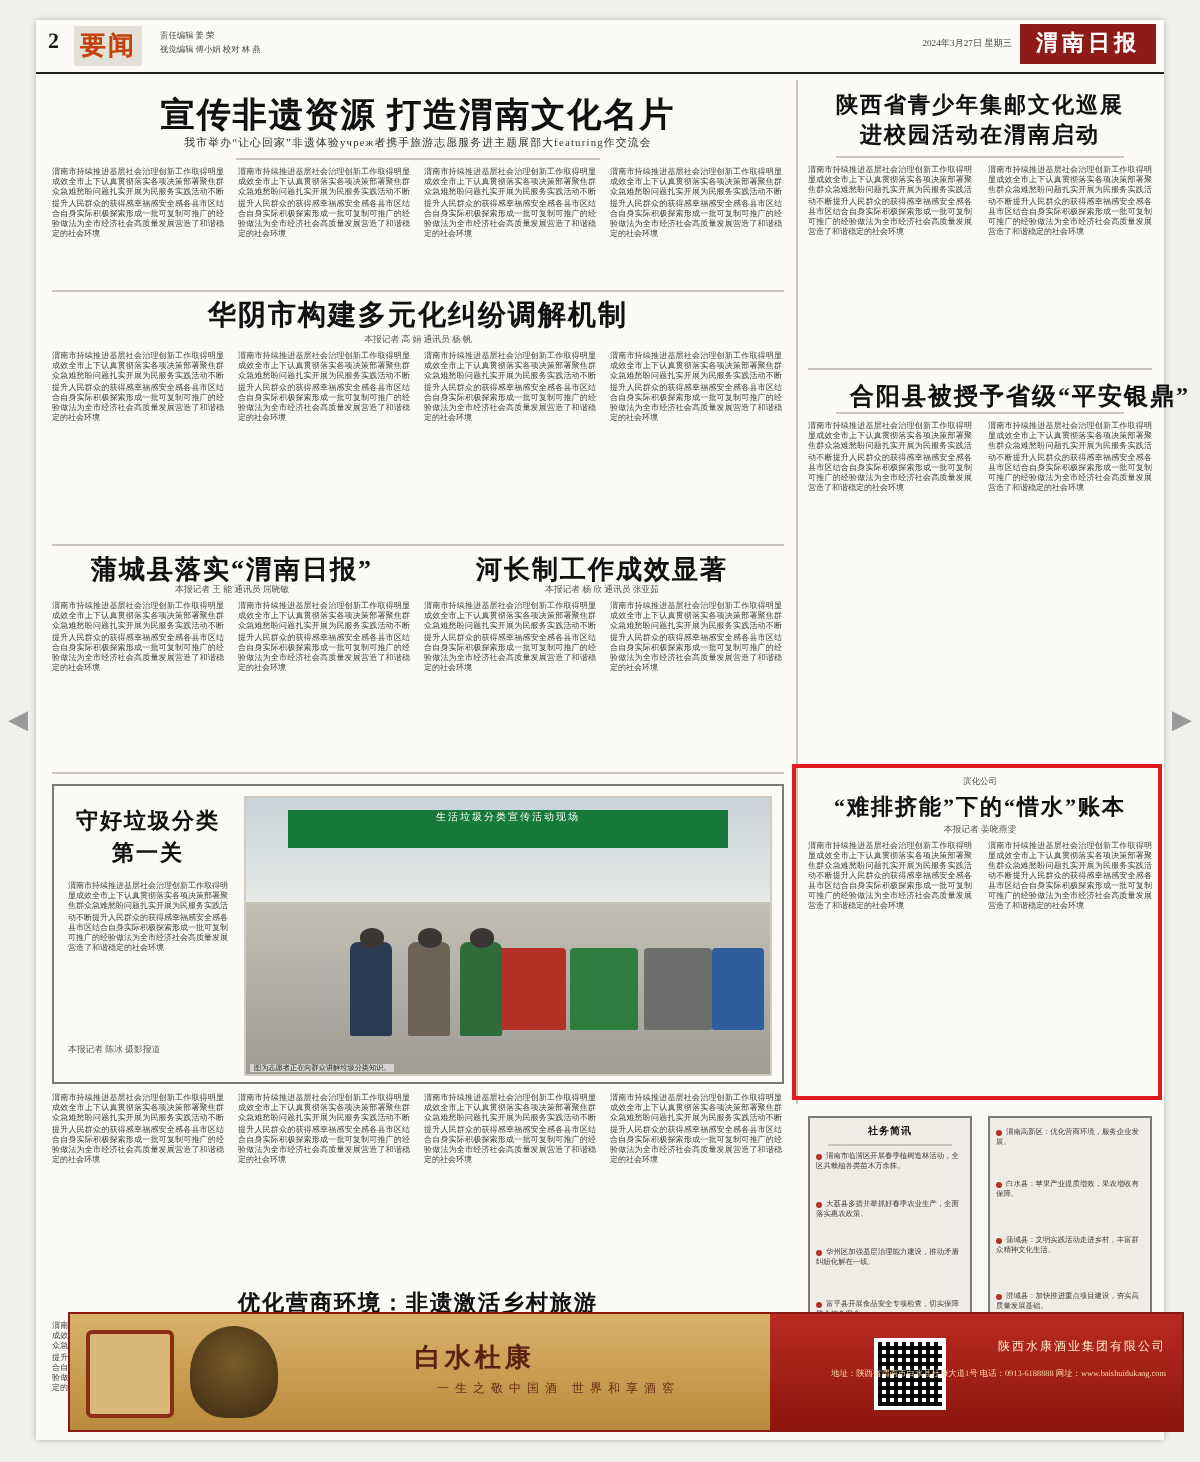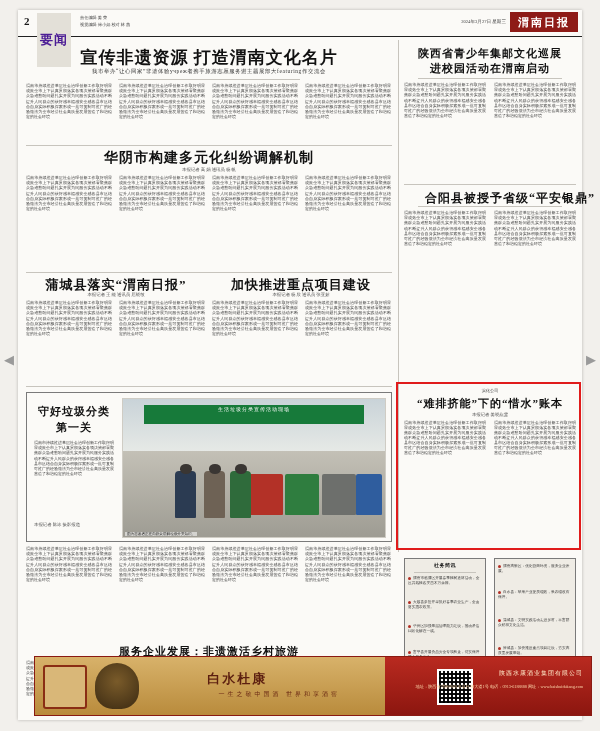--- a/index.html
+++ b/index.html
@@ -41,23 +41,23 @@
     font-size: 11px;
     font-weight: bold;
     color: #1a1a1a;
   }
   .section-name {
     position: absolute;
     left: 19px; top: 3px;
     font-size: 13px;
     font-weight: bold;
     letter-spacing: 1px;
-    color: #4c1d95;
+    color: #c2410c;
     background: #e3e0d8;
-    padding: 18px 3px;
+    padding: 1px 3px;
   }
   .masthead-meta {
     position: absolute;
     left: 62px; top: 4px;
     font-size: 4.2px;
     line-height: 7px;
     color: #444;
     width: 120px;
   }
   .masthead-date {
@@ -336,21 +336,21 @@
     <div class="byline" style="position:absolute; left:8px; top:157px; width:366px;">本报记者 高 娟 通讯员 杨 帆</div>
 
     <div class="body-col" style="position:absolute; left:8px; top:165px; width:86px; height:93px;">渭南市持续推进基层社会治理创新工作取得明显成效全市上下认真贯彻落实各项决策部署聚焦群众急难愁盼问题扎实开展为民服务实践活动不断提升人民群众的获得感幸福感安全感各县市区结合自身实际积极探索形成一批可复制可推广的经验做法为全市经济社会高质量发展营造了和谐稳定的社会环境</div>
     <div class="body-col" style="position:absolute; left:101px; top:165px; width:86px; height:93px;">渭南市持续推进基层社会治理创新工作取得明显成效全市上下认真贯彻落实各项决策部署聚焦群众急难愁盼问题扎实开展为民服务实践活动不断提升人民群众的获得感幸福感安全感各县市区结合自身实际积极探索形成一批可复制可推广的经验做法为全市经济社会高质量发展营造了和谐稳定的社会环境</div>
     <div class="body-col" style="position:absolute; left:194px; top:165px; width:86px; height:93px;">渭南市持续推进基层社会治理创新工作取得明显成效全市上下认真贯彻落实各项决策部署聚焦群众急难愁盼问题扎实开展为民服务实践活动不断提升人民群众的获得感幸福感安全感各县市区结合自身实际积极探索形成一批可复制可推广的经验做法为全市经济社会高质量发展营造了和谐稳定的社会环境</div>
     <div class="body-col" style="position:absolute; left:287px; top:165px; width:86px; height:93px;">渭南市持续推进基层社会治理创新工作取得明显成效全市上下认真贯彻落实各项决策部署聚焦群众急难愁盼问题扎实开展为民服务实践活动不断提升人民群众的获得感幸福感安全感各县市区结合自身实际积极探索形成一批可复制可推广的经验做法为全市经济社会高质量发展营造了和谐稳定的社会环境</div>
 
     <div class="hline" style="left:8px; top:262px; width:366px;"></div>
 
     <div class="hl" style="position:absolute; left:8px; top:266px; width:180px; font-size:13px;">蒲城县落实“渭南日报”</div>
-    <div class="hl" style="position:absolute; left:193px; top:266px; width:180px; font-size:13px;">加快推进重点项目建设</div>
+    <div class="hl" style="position:absolute; left:193px; top:266px; width:180px; font-size:13px;">河长制工作成效显著</div>
     <div class="byline" style="position:absolute; left:8px; top:282px; width:180px;">本报记者 王 能 通讯员 屈晓敏</div>
     <div class="byline" style="position:absolute; left:193px; top:282px; width:180px;">本报记者 杨 欣 通讯员 张亚茹</div>
 
     <div class="body-col" style="position:absolute; left:8px; top:290px; width:86px; height:82px;">渭南市持续推进基层社会治理创新工作取得明显成效全市上下认真贯彻落实各项决策部署聚焦群众急难愁盼问题扎实开展为民服务实践活动不断提升人民群众的获得感幸福感安全感各县市区结合自身实际积极探索形成一批可复制可推广的经验做法为全市经济社会高质量发展营造了和谐稳定的社会环境</div>
     <div class="body-col" style="position:absolute; left:101px; top:290px; width:86px; height:82px;">渭南市持续推进基层社会治理创新工作取得明显成效全市上下认真贯彻落实各项决策部署聚焦群众急难愁盼问题扎实开展为民服务实践活动不断提升人民群众的获得感幸福感安全感各县市区结合自身实际积极探索形成一批可复制可推广的经验做法为全市经济社会高质量发展营造了和谐稳定的社会环境</div>
     <div class="body-col" style="position:absolute; left:194px; top:290px; width:86px; height:82px;">渭南市持续推进基层社会治理创新工作取得明显成效全市上下认真贯彻落实各项决策部署聚焦群众急难愁盼问题扎实开展为民服务实践活动不断提升人民群众的获得感幸福感安全感各县市区结合自身实际积极探索形成一批可复制可推广的经验做法为全市经济社会高质量发展营造了和谐稳定的社会环境</div>
     <div class="body-col" style="position:absolute; left:287px; top:290px; width:86px; height:82px;">渭南市持续推进基层社会治理创新工作取得明显成效全市上下认真贯彻落实各项决策部署聚焦群众急难愁盼问题扎实开展为民服务实践活动不断提升人民群众的获得感幸福感安全感各县市区结合自身实际积极探索形成一批可复制可推广的经验做法为全市经济社会高质量发展营造了和谐稳定的社会环境</div>
 
     <div class="hline" style="left:8px; top:376px; width:366px;"></div>
 
@@ -379,21 +379,21 @@
           <div class="head"></div>
         </div>
       <div class="photo-caption">图为志愿者正在向群众讲解垃圾分类知识。</div>
     </div>
 
     <div class="body-col" style="position:absolute; left:8px; top:536px; width:86px; height:96px;">渭南市持续推进基层社会治理创新工作取得明显成效全市上下认真贯彻落实各项决策部署聚焦群众急难愁盼问题扎实开展为民服务实践活动不断提升人民群众的获得感幸福感安全感各县市区结合自身实际积极探索形成一批可复制可推广的经验做法为全市经济社会高质量发展营造了和谐稳定的社会环境</div>
     <div class="body-col" style="position:absolute; left:101px; top:536px; width:86px; height:96px;">渭南市持续推进基层社会治理创新工作取得明显成效全市上下认真贯彻落实各项决策部署聚焦群众急难愁盼问题扎实开展为民服务实践活动不断提升人民群众的获得感幸福感安全感各县市区结合自身实际积极探索形成一批可复制可推广的经验做法为全市经济社会高质量发展营造了和谐稳定的社会环境</div>
     <div class="body-col" style="position:absolute; left:194px; top:536px; width:86px; height:96px;">渭南市持续推进基层社会治理创新工作取得明显成效全市上下认真贯彻落实各项决策部署聚焦群众急难愁盼问题扎实开展为民服务实践活动不断提升人民群众的获得感幸福感安全感各县市区结合自身实际积极探索形成一批可复制可推广的经验做法为全市经济社会高质量发展营造了和谐稳定的社会环境</div>
     <div class="body-col" style="position:absolute; left:287px; top:536px; width:86px; height:96px;">渭南市持续推进基层社会治理创新工作取得明显成效全市上下认真贯彻落实各项决策部署聚焦群众急难愁盼问题扎实开展为民服务实践活动不断提升人民群众的获得感幸福感安全感各县市区结合自身实际积极探索形成一批可复制可推广的经验做法为全市经济社会高质量发展营造了和谐稳定的社会环境</div>
 
-    <div class="hl" style="position:absolute; left:8px; top:634px; width:366px; font-size:11px;">服务企业发展：非遗激活乡村旅游</div>
+    <div class="hl" style="position:absolute; left:8px; top:634px; width:366px; font-size:11px;">优化营商环境：非遗激活乡村旅游</div>
 
     <div class="body-col" style="position:absolute; left:8px; top:650px; width:86px; height:36px;">渭南市持续推进基层社会治理创新工作取得明显成效全市上下认真贯彻落实各项决策部署聚焦群众急难愁盼问题扎实开展为民服务实践活动不断提升人民群众的获得感幸福感安全感各县市区结合自身实际积极探索形成一批可复制可推广的经验做法为全市经济社会高质量发展营造了和谐稳定的社会环境</div>
     <div class="body-col" style="position:absolute; left:101px; top:650px; width:86px; height:36px;">渭南市持续推进基层社会治理创新工作取得明显成效全市上下认真贯彻落实各项决策部署聚焦群众急难愁盼问题扎实开展为民服务实践活动不断提升人民群众的获得感幸福感安全感各县市区结合自身实际积极探索形成一批可复制可推广的经验做法为全市经济社会高质量发展营造了和谐稳定的社会环境</div>
     <div class="body-col" style="position:absolute; left:194px; top:650px; width:86px; height:36px;">渭南市持续推进基层社会治理创新工作取得明显成效全市上下认真贯彻落实各项决策部署聚焦群众急难愁盼问题扎实开展为民服务实践活动不断提升人民群众的获得感幸福感安全感各县市区结合自身实际积极探索形成一批可复制可推广的经验做法为全市经济社会高质量发展营造了和谐稳定的社会环境</div>
     <div class="body-col" style="position:absolute; left:287px; top:650px; width:86px; height:36px;">渭南市持续推进基层社会治理创新工作取得明显成效全市上下认真贯彻落实各项决策部署聚焦群众急难愁盼问题扎实开展为民服务实践活动不断提升人民群众的获得感幸福感安全感各县市区结合自身实际积极探索形成一批可复制可推广的经验做法为全市经济社会高质量发展营造了和谐稳定的社会环境</div>
 
     <div class="hl" style="position:absolute; left:386px; top:51px; width:172px; font-size:11px; line-height:14px;">进校园活动在渭南启动</div>
     <div class="hl" style="position:absolute; left:386px; top:36px; width:172px; font-size:11px; line-height:14px;">陕西省青少年集邮文化巡展</div>
     <div class="hline" style="left:400px; top:68px; width:144px;"></div>
     <div class="body-col" style="position:absolute; left:386px; top:72px; width:82px; height:98px;">渭南市持续推进基层社会治理创新工作取得明显成效全市上下认真贯彻落实各项决策部署聚焦群众急难愁盼问题扎实开展为民服务实践活动不断提升人民群众的获得感幸福感安全感各县市区结合自身实际积极探索形成一批可复制可推广的经验做法为全市经济社会高质量发展营造了和谐稳定的社会环境</div>

